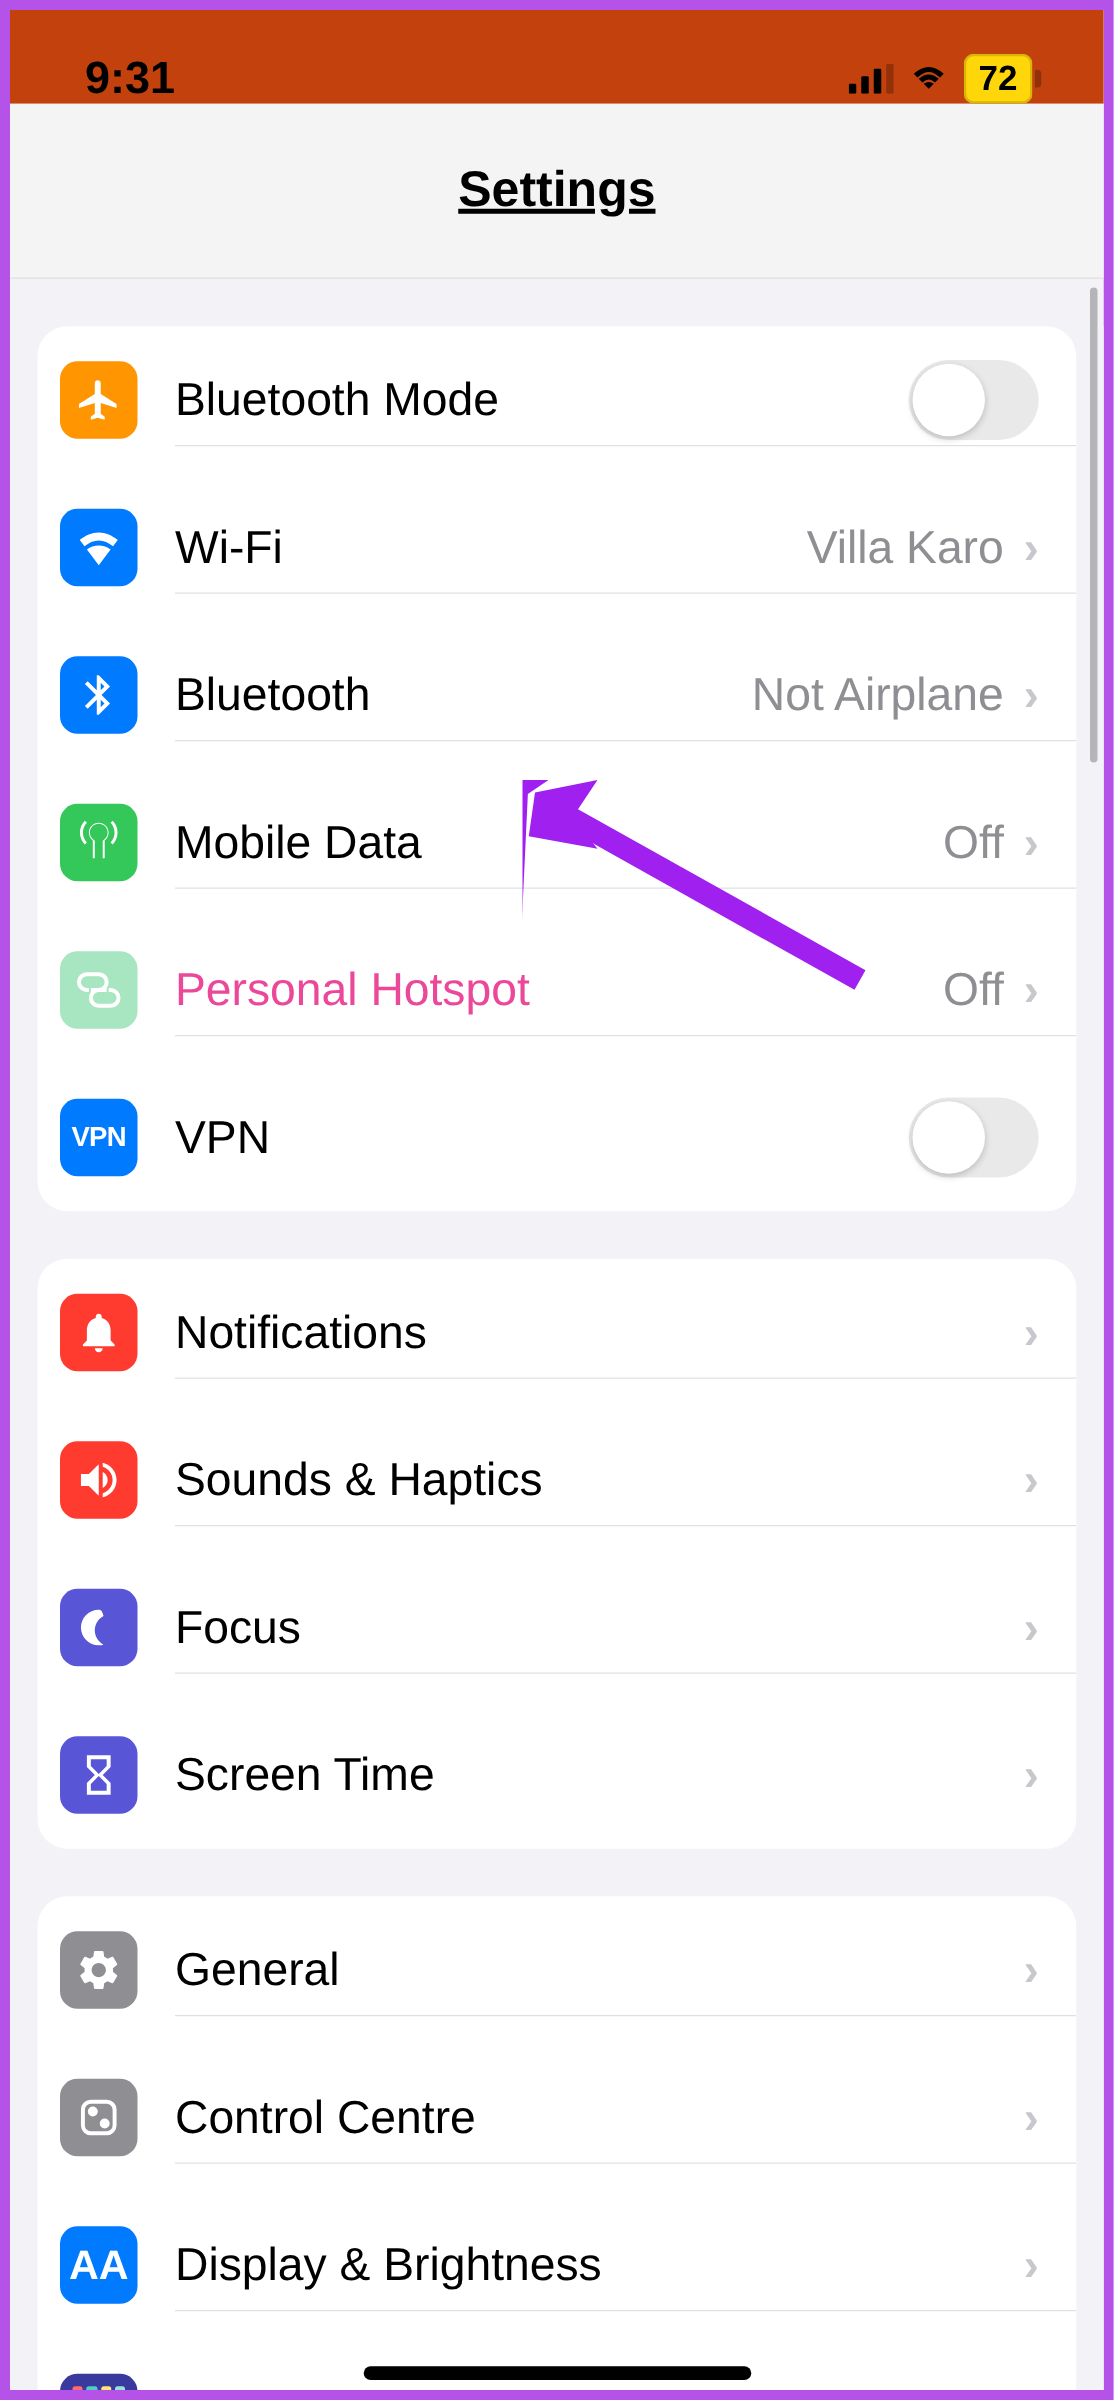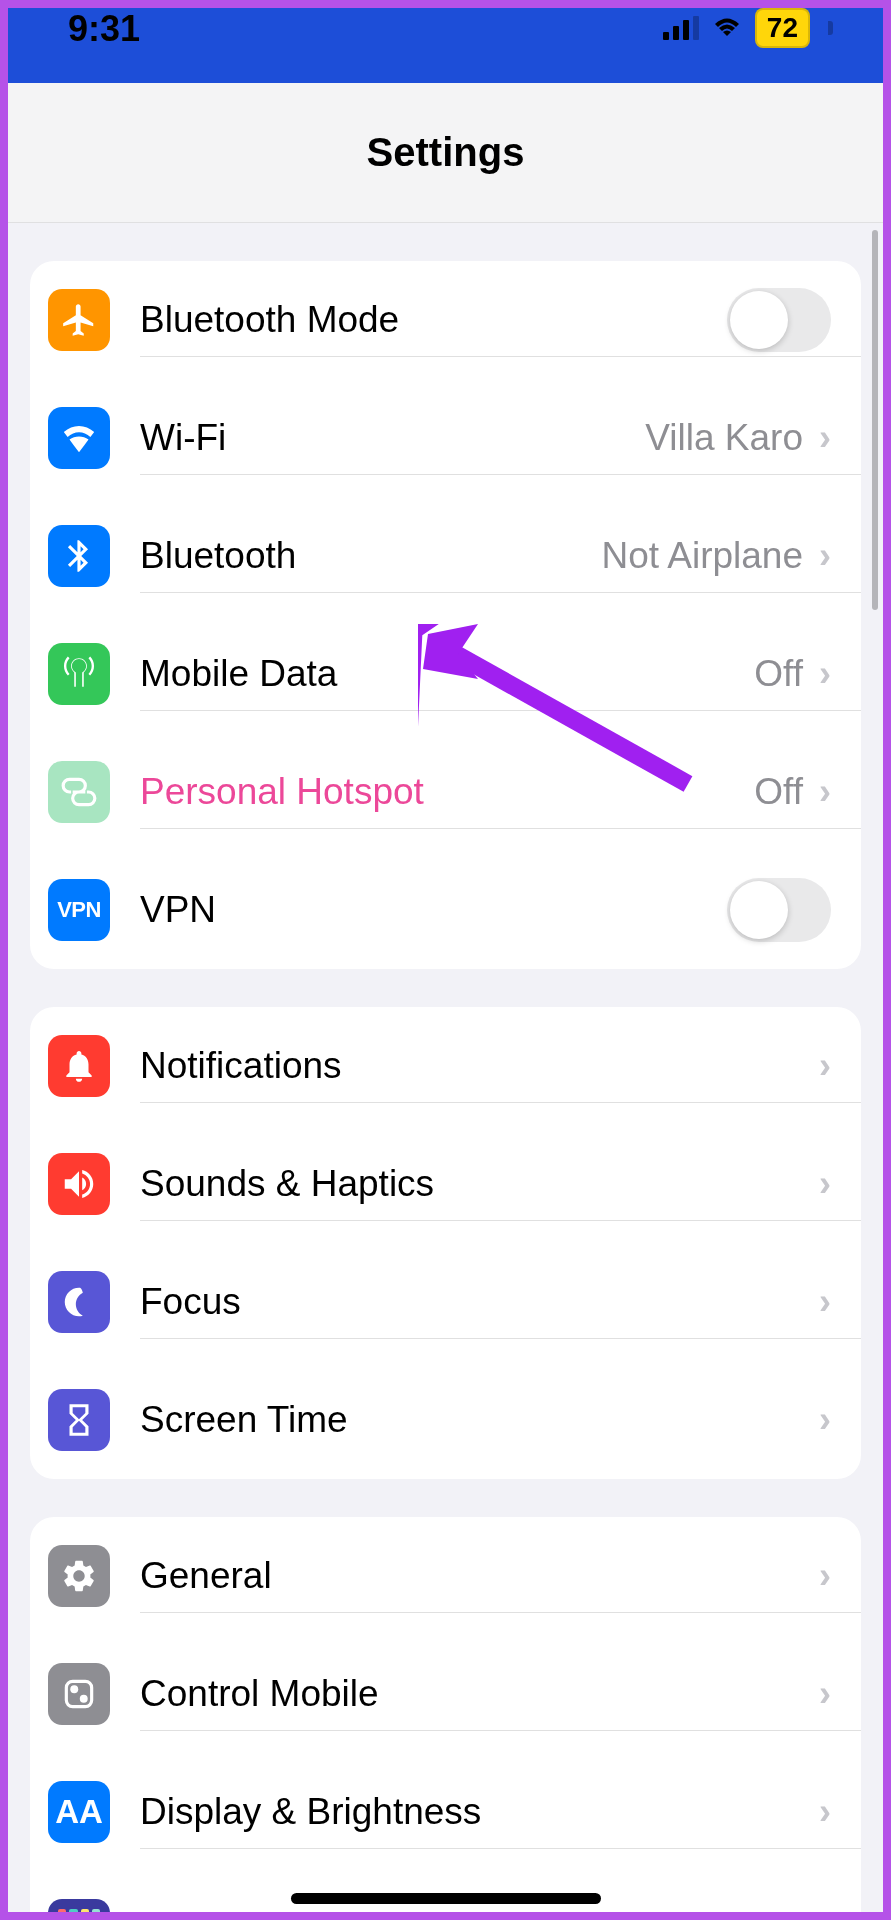--- a/index.html
+++ b/index.html
@@ -23,23 +23,23 @@
       height: 100%;
       background: #f2f2f7;
       position: relative;
       overflow: hidden;
     }
     
     .status-bar {
       height: 75px;
       display: flex;
       justify-content: space-between;
-      align-items: flex-start;
+      align-items: flex-end;
       padding: 0 50px 0 60px;
-      background: #1d4ed8;
+      background: #c2410c;
     }
     
     .status-time {
       font-size: 36px;
       font-weight: 600;
       color: #000;
     }
     
     .status-right {
       display: flex;
@@ -58,21 +58,20 @@
       font-size: 28px;
       font-weight: 600;
       color: #000;
       border: 2px solid rgba(0,0,0,0.15);
       position: relative;
     }
     
     .battery-wrap {
       display: flex;
       align-items: center;
-      gap: 16px;
     }
     
     .battery-tip {
       width: 5px;
       height: 14px;
       background: rgba(0,0,0,0.25);
       border-radius: 0 3px 3px 0;
       margin-left: 2px;
     }
     
@@ -82,20 +81,21 @@
       align-items: center;
       justify-content: center;
       background: #f4f4f5;
       border-bottom: 1px solid rgba(0,0,0,0.08);
     }
     
     .nav-title {
       font-size: 40px;
       font-weight: 600;
       color: #000;
+      text-decoration: underline;
     }
     
     .content {
       padding: 0;
       background: #f2f2f7;
       position: relative;
     }
     
     .section {
       background: #fff;
@@ -476,21 +476,21 @@
 
       <div class="row">
         <div class="icon-box icon-gray">
           <svg viewBox="0 0 24 24">
               <rect x="4" y="4" width="16" height="16" rx="4" fill="none" stroke="#fff" stroke-width="2"></rect>
               <circle cx="9" cy="9" r="2.5"></circle>
               <circle cx="15" cy="15" r="2.5"></circle>
             </svg>
         </div>
         <div class="row-content">
-          <span class="row-label">Control Mobile</span>
+          <span class="row-label">Control Centre</span>
           <div class="row-right">
             <span class="chevron">›</span>
           </div>
         </div>
       </div>
 
       <div class="row">
         <div class="icon-box icon-bluedark">
           <span class="aa-text">AA</span>
         </div>

